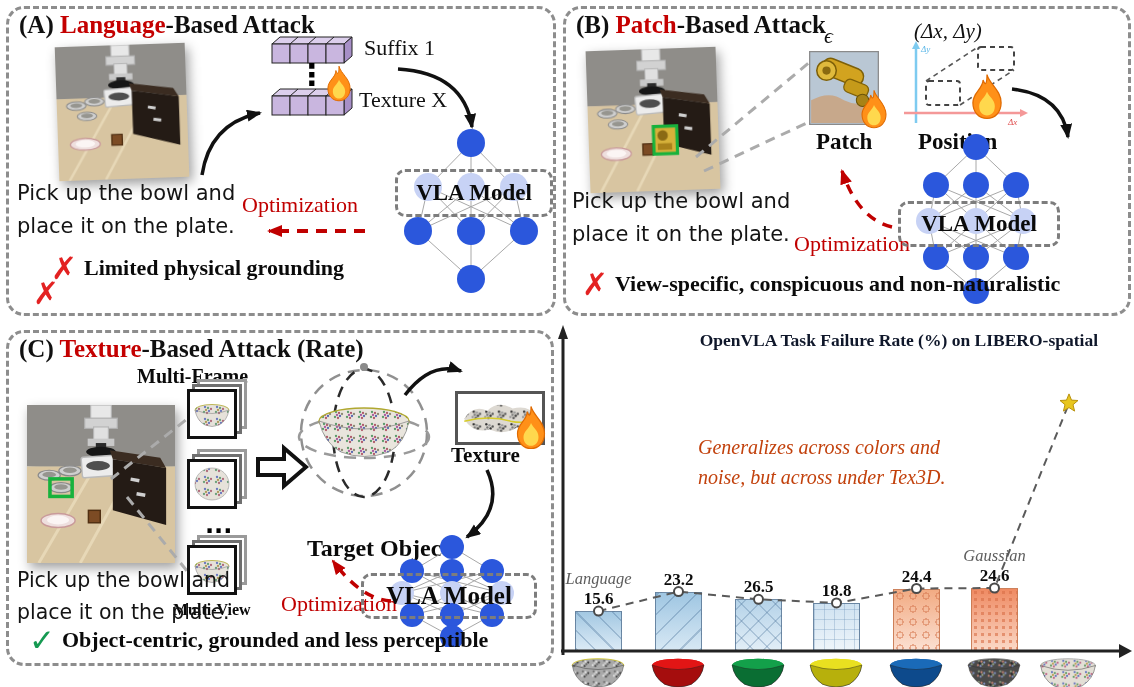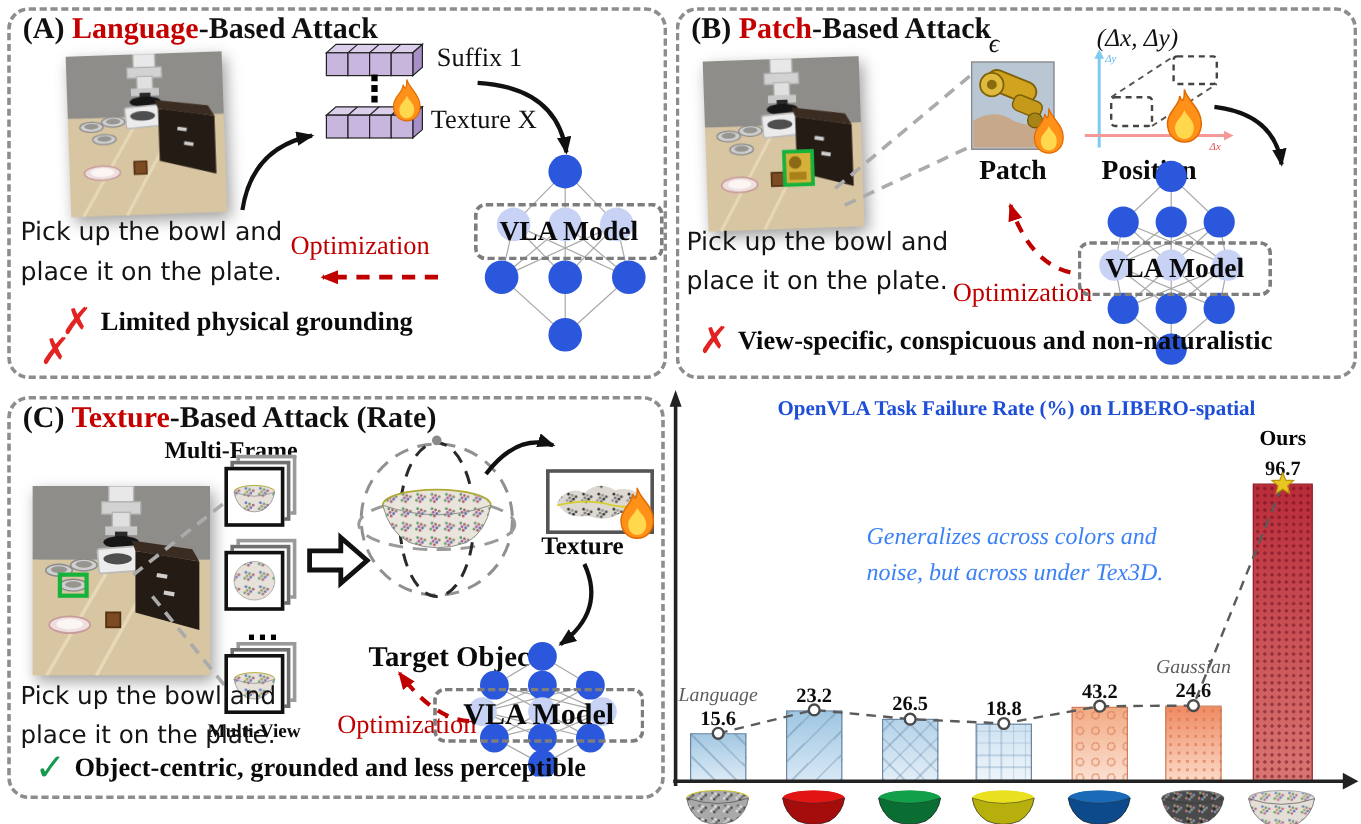--- a/index.html
+++ b/index.html
@@ -22,24 +22,24 @@
   .scene{position:absolute;filter:drop-shadow(3px 5px 6px rgba(0,0,0,.38));}
   .flame{position:absolute;z-index:6;}
   .vdots{position:absolute;font:bold 30px "DejaVu Sans",sans-serif;color:#000;line-height:.9;}
   .serifsm{position:absolute;font:22px "Liberation Serif",serif;color:#111;white-space:nowrap;}
   .stack{position:absolute;}
   .stack .f{position:absolute;background:#fff;border:3px solid #9a9a9a;}
   .stack .f2{border-color:#6f6f6f;}
   .stack .main{position:absolute;border:3px solid #111;background:#fff;}
   
   #chart{position:absolute;left:556px;top:322px;width:578px;height:365px;}
-  .chart-title{position:absolute;left:51px;top:8px;width:480px;text-align:center;
-               font:bold 17.5px "Liberation Serif",serif;color:#1d4ed8;}
+  .chart-title{position:absolute;left:62px;top:8px;width:480px;text-align:right;
+               font:bold 17.5px "Liberation Serif",serif;color:#0f172a;}
   .chart-ann{position:absolute;left:142px;top:110px;font:italic 20px "Liberation Serif",serif;
-             color:#3b82f6;line-height:1.5;margin-left:24px;}
+             color:#c2410c;line-height:1.5;}
   .bar-col{position:absolute;bottom:36px;display:flex;flex-direction:column;align-items:center;
            justify-content:flex-end;}
   .bar{width:100%;border:1px solid rgba(90,120,150,.85);box-sizing:border-box;}
   .bar-val{font:bold 17px "Liberation Serif",serif;color:#0c0c0c;margin-bottom:2px;}
   .bar-ann{font:italic 16.5px "Liberation Serif",serif;color:#5d5d5d;margin-bottom:0;}
   .bar-ann.ours{font:bold 18px "Liberation Serif",serif;color:#000;font-style:normal;margin-bottom:5px;}
   .bar-1{background-image:repeating-linear-gradient(45deg,rgba(70,110,150,.32) 0 1.6px,transparent 1.6px 13px),linear-gradient(180deg,#a3c8e2,#dbeaf5);}
   .bar-2{background-image:repeating-linear-gradient(-45deg,rgba(70,110,150,.32) 0 1.6px,transparent 1.6px 14px),linear-gradient(180deg,#9fc6e2,#d7e8f4);}
   .bar-3{background-image:repeating-linear-gradient(45deg,rgba(70,110,150,.28) 0 1.4px,transparent 1.4px 12px),repeating-linear-gradient(-45deg,rgba(70,110,150,.28) 0 1.4px,transparent 1.4px 12px),linear-gradient(180deg,#b4d2e8,#e2eef7);}
   .bar-4{background-image:repeating-linear-gradient(0deg,rgba(100,140,180,.30) 0 1.2px,transparent 1.2px 10px),repeating-linear-gradient(90deg,rgba(100,140,180,.30) 0 1.2px,transparent 1.2px 10px),linear-gradient(180deg,#cfe2f1,#eef5fa);}
@@ -592,32 +592,27 @@
     </div>
     <div class="bar-col" style="left:179px;width:47px;">
       <div class="bar-val">26.5</div>
       <div class="bar bar-3" style="height: 51.7px;"></div>
     </div>
     <div class="bar-col" style="left:257px;width:47px;">
       <div class="bar-val">18.8</div>
       <div class="bar bar-4" style="height: 48.1px;"></div>
     </div>
     <div class="bar-col" style="left:337px;width:47px;">
-      <div class="bar-val">43.2</div>
+      <div class="bar-val">24.4</div>
       <div class="bar bar-5" style="height: 62.5px;"></div>
     </div>
     <div class="bar-col" style="left:415px;width:47px;">
       <div class="bar-ann">Gaussian</div>
       <div class="bar-val">24.6</div>
       <div class="bar bar-6" style="height: 63px;"></div>
-    </div>
-    <div class="bar-col" style="left:488px;width:50px;">
-      <div class="bar-ann ours">Ours</div>
-      <div class="bar-val">96.7</div>
-      <div class="bar bar-7" style="height: 247.6px;"></div>
     </div>
 
     <svg id="chart-overlay" class="abs" style="left:0;top:0;z-index:5;" width="578" height="365" viewBox="0 0 578 365">
       <line x1="7" y1="333" x2="7" y2="14" stroke="#222" stroke-width="3"></line>
       <polygon points="2,17 7,3 12,17" fill="#222"></polygon>
       <line x1="5" y1="329" x2="566" y2="329" stroke="#222" stroke-width="3"></line>
       <polygon points="563,322 576,329 563,336" fill="#222"></polygon>
     <polyline points="42.5,289.1 122.5,269.6 202.5,277.3 280.5,280.9 360.5,266.5 438.5,266.0 513,81.4" fill="none" stroke="#5a5a5a" stroke-width="2" stroke-dasharray="8 6"></polyline>
         <circle cx="42.5" cy="289.1" r="4.5" fill="#fff" stroke="#4a4a4a" stroke-width="2"></circle>
         <circle cx="122.5" cy="269.6" r="4.5" fill="#fff" stroke="#4a4a4a" stroke-width="2"></circle>

